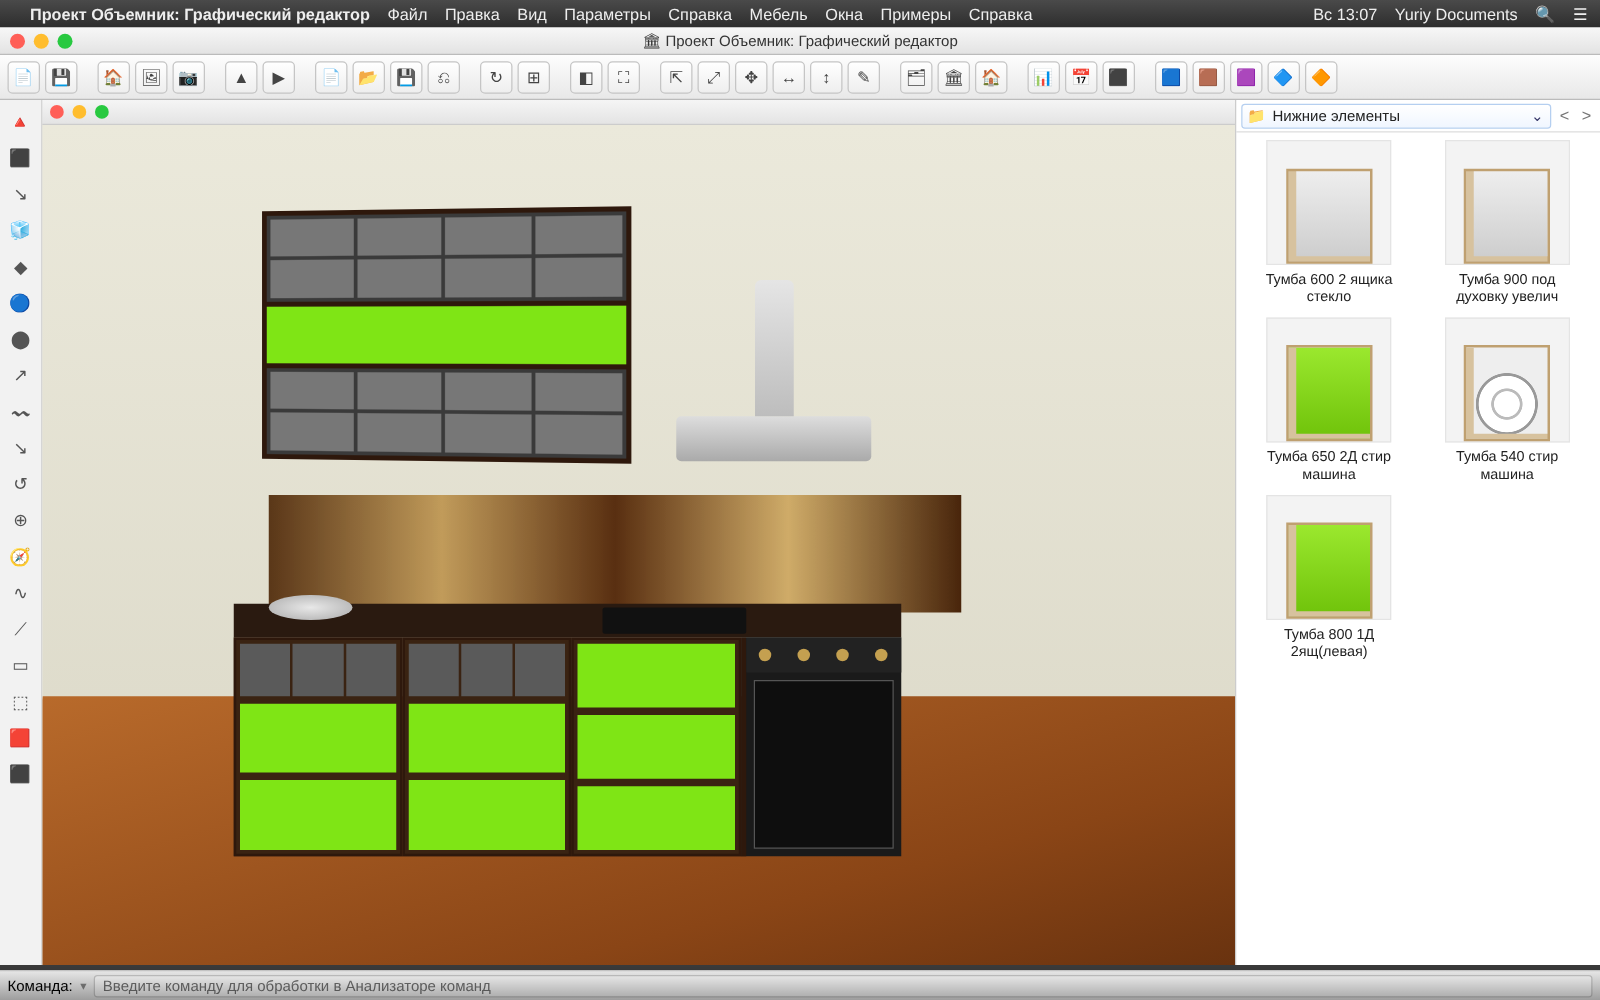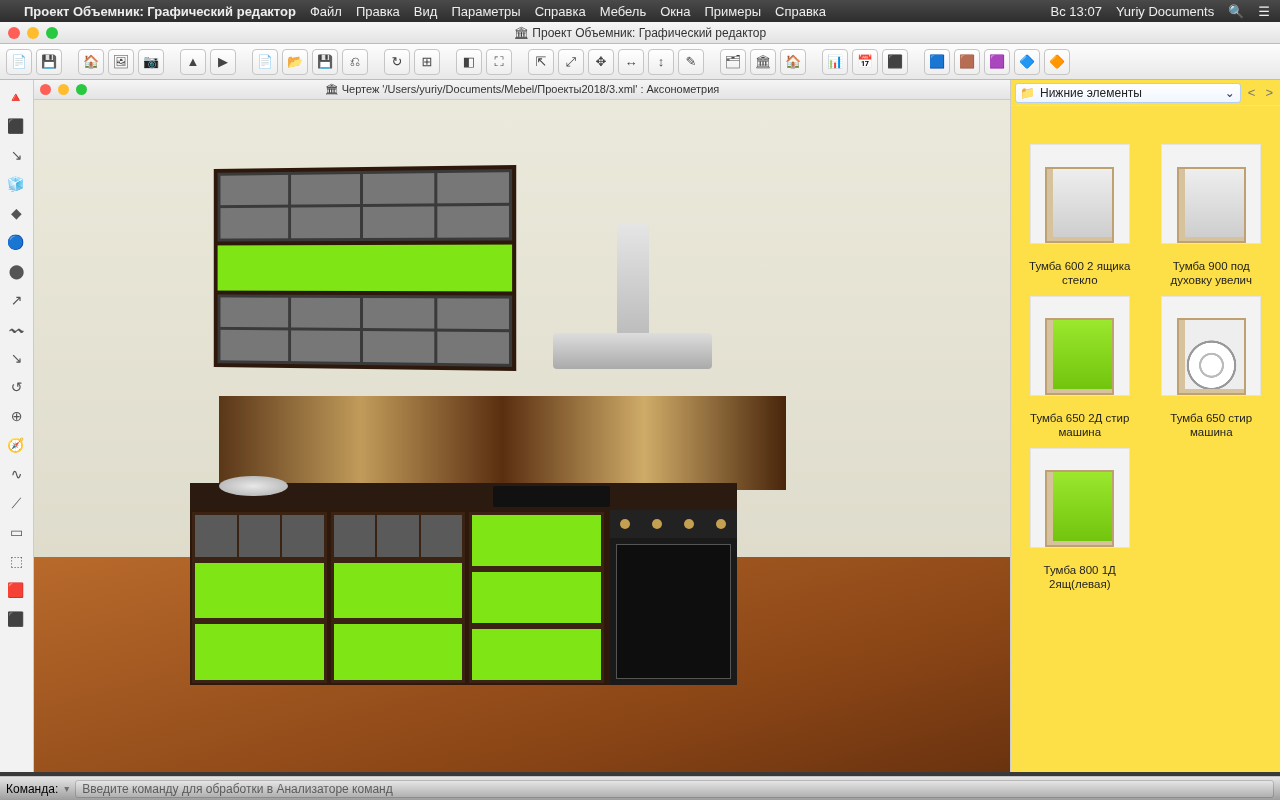--- a/index.html
+++ b/index.html
@@ -53,33 +53,33 @@
 .upper-cab .green { flex: 1; background: #7fe515; }
 .upper-cab .grid { flex: 1.4; background: #3a3a3a; display: grid; grid-template-columns: repeat(4,1fr); grid-template-rows: repeat(2,1fr); gap: 3px; padding: 3px; }
 .upper-cab .grid div { background: #777; }
 .hood-area { flex: 1; display: flex; align-items: flex-end; justify-content: center; }
 .hood { width: 70%; height: 18%; background: linear-gradient(#ddd,#aaa); border-radius: 4px; position: relative; }
 .hood::before { content: ""; position: absolute; bottom: 100%; left: 40%; width: 20%; height: 300%; background: linear-gradient(#e5e5e5,#bdbdbd); border-radius: 5px 5px 0 0; }
 .sink { position: absolute; left: 19%; top: 56%; width: 7%; height: 3%; background: radial-gradient(#e8e8e8,#aaa); border-radius: 50%; }
 .hob { position: absolute; left: 47%; top: 57.5%; width: 12%; height: 3%; background: #111; border-radius: 2px; }
 
 
-.rightpanel { width: 270px; background: #fde047; border-left: 1px solid #ccc; display: flex; flex-direction: column; gap: 32px; }
+.rightpanel { width: 292px; background: #ffffff; border-left: 1px solid #ccc; display: flex; flex-direction: column; }
 .rp-header { height: 26px; display: flex; align-items: center; padding: 0 4px; gap: 4px; border-bottom: 1px solid #ddd; }
 .rp-select { flex: 1; height: 20px; border: 1px solid #b5cff0; border-radius: 3px; background: linear-gradient(#fff,#f0f6ff); font-size: 12px; display: flex; align-items: center; padding: 0 18px 0 24px; position: relative; color: #222; }
 .rp-select::before { content: "📁"; position: absolute; left: 4px; font-size: 12px; }
 .rp-select::after { content: "⌄"; position: absolute; right: 5px; font-size: 12px; color: #336; }
 .rp-nav { font-size: 13px; color: #777; padding: 0 3px; cursor: pointer; }
 .rp-grid { flex: 1; overflow: auto; display: grid; grid-template-columns: 1fr 1fr; gap: 8px 6px; padding: 6px; align-content: start; }
 .rp-item { display: flex; flex-direction: column; align-items: center; cursor: pointer; }
 .rp-thumb { width: 100px; height: 100px; background: #f3f3f3; border: 1px solid #e4e4e4; position: relative; display: flex; align-items: flex-end; justify-content: center; }
 .rp-thumb .cabface { width: 70%; height: 78%; background: linear-gradient(#9be82e,#6fc20a); border: 2px solid #bfa070; box-shadow: 6px -4px 0 #d7c29e inset; }
 .rp-thumb.alt .cabface { background: linear-gradient(#eee,#ccc); }
 .rp-thumb.wash .cabface { background: radial-gradient(circle at 50% 62%, #fff 0 18%, #bbb 19% 22%, #fff 23% 40%, #999 41% 44%, #eee 45% 100%); }
-.rp-label { font-size: 11.5px; text-align: center; color: #222; line-height: 1.25; margin-top: 15px; max-width: 116px; }
+.rp-label { font-size: 11.5px; text-align: center; color: #222; line-height: 1.25; margin-top: 5px; max-width: 116px; }
 
 
 .cmdbar { position: absolute; left: 0; right: 0; bottom: 0; height: 24px; background: #f2f2f2; border-top: 1px solid #ccc; display: flex; align-items: center; font-size: 12px; padding: 0 6px; gap: 6px; }
 .cmdbar input { flex: 1; height: 18px; border: 1px solid #ccc; border-radius: 3px; padding: 0 6px; font-size: 12px; color: #666; }
 
 
 .dockshadow { position: absolute; left: 0; right: 0; bottom: 0; height: 27px; background: linear-gradient(rgba(0,0,0,0),rgba(0,0,0,.35)); pointer-events: none; }
 </style>
 </head>
 <body>
@@ -180,21 +180,20 @@
         <div class="ltool">⬛</div>
       </div>
 
     <div class="center">
       <div class="subwin-title">
         <div class="traffic">
           <div class="dot r"></div>
           <div class="dot y"></div>
           <div class="dot g"></div>
         </div>
-        <span>🏛 <span>Чертеж '/Users/yuriy/Documents/Mebel/Проекты2018/3.xml' : Аксонометрия</span></span>
       </div>
       <div class="viewport">
         <div class="wall"></div>
         <div class="floor"></div>
         <div class="backsplash"></div>
         <div class="upper-row">
           <div class="upper-cab">
             <div class="grid">
                 <div></div>
                 <div></div>
@@ -285,21 +284,21 @@
           <div class="rp-item">
             <div class="rp-thumb ">
               <div class="cabface"></div>
             </div>
             <div class="rp-label">Тумба 650 2Д стир машина</div>
           </div>
           <div class="rp-item">
             <div class="rp-thumb wash">
               <div class="cabface"></div>
             </div>
-            <div class="rp-label">Тумба 650 стир машина</div>
+            <div class="rp-label">Тумба 540 стир машина</div>
           </div>
           <div class="rp-item">
             <div class="rp-thumb ">
               <div class="cabface"></div>
             </div>
             <div class="rp-label">Тумба 800 1Д 2ящ(левая)</div>
           </div>
         </div>
     </div>
   </div>

